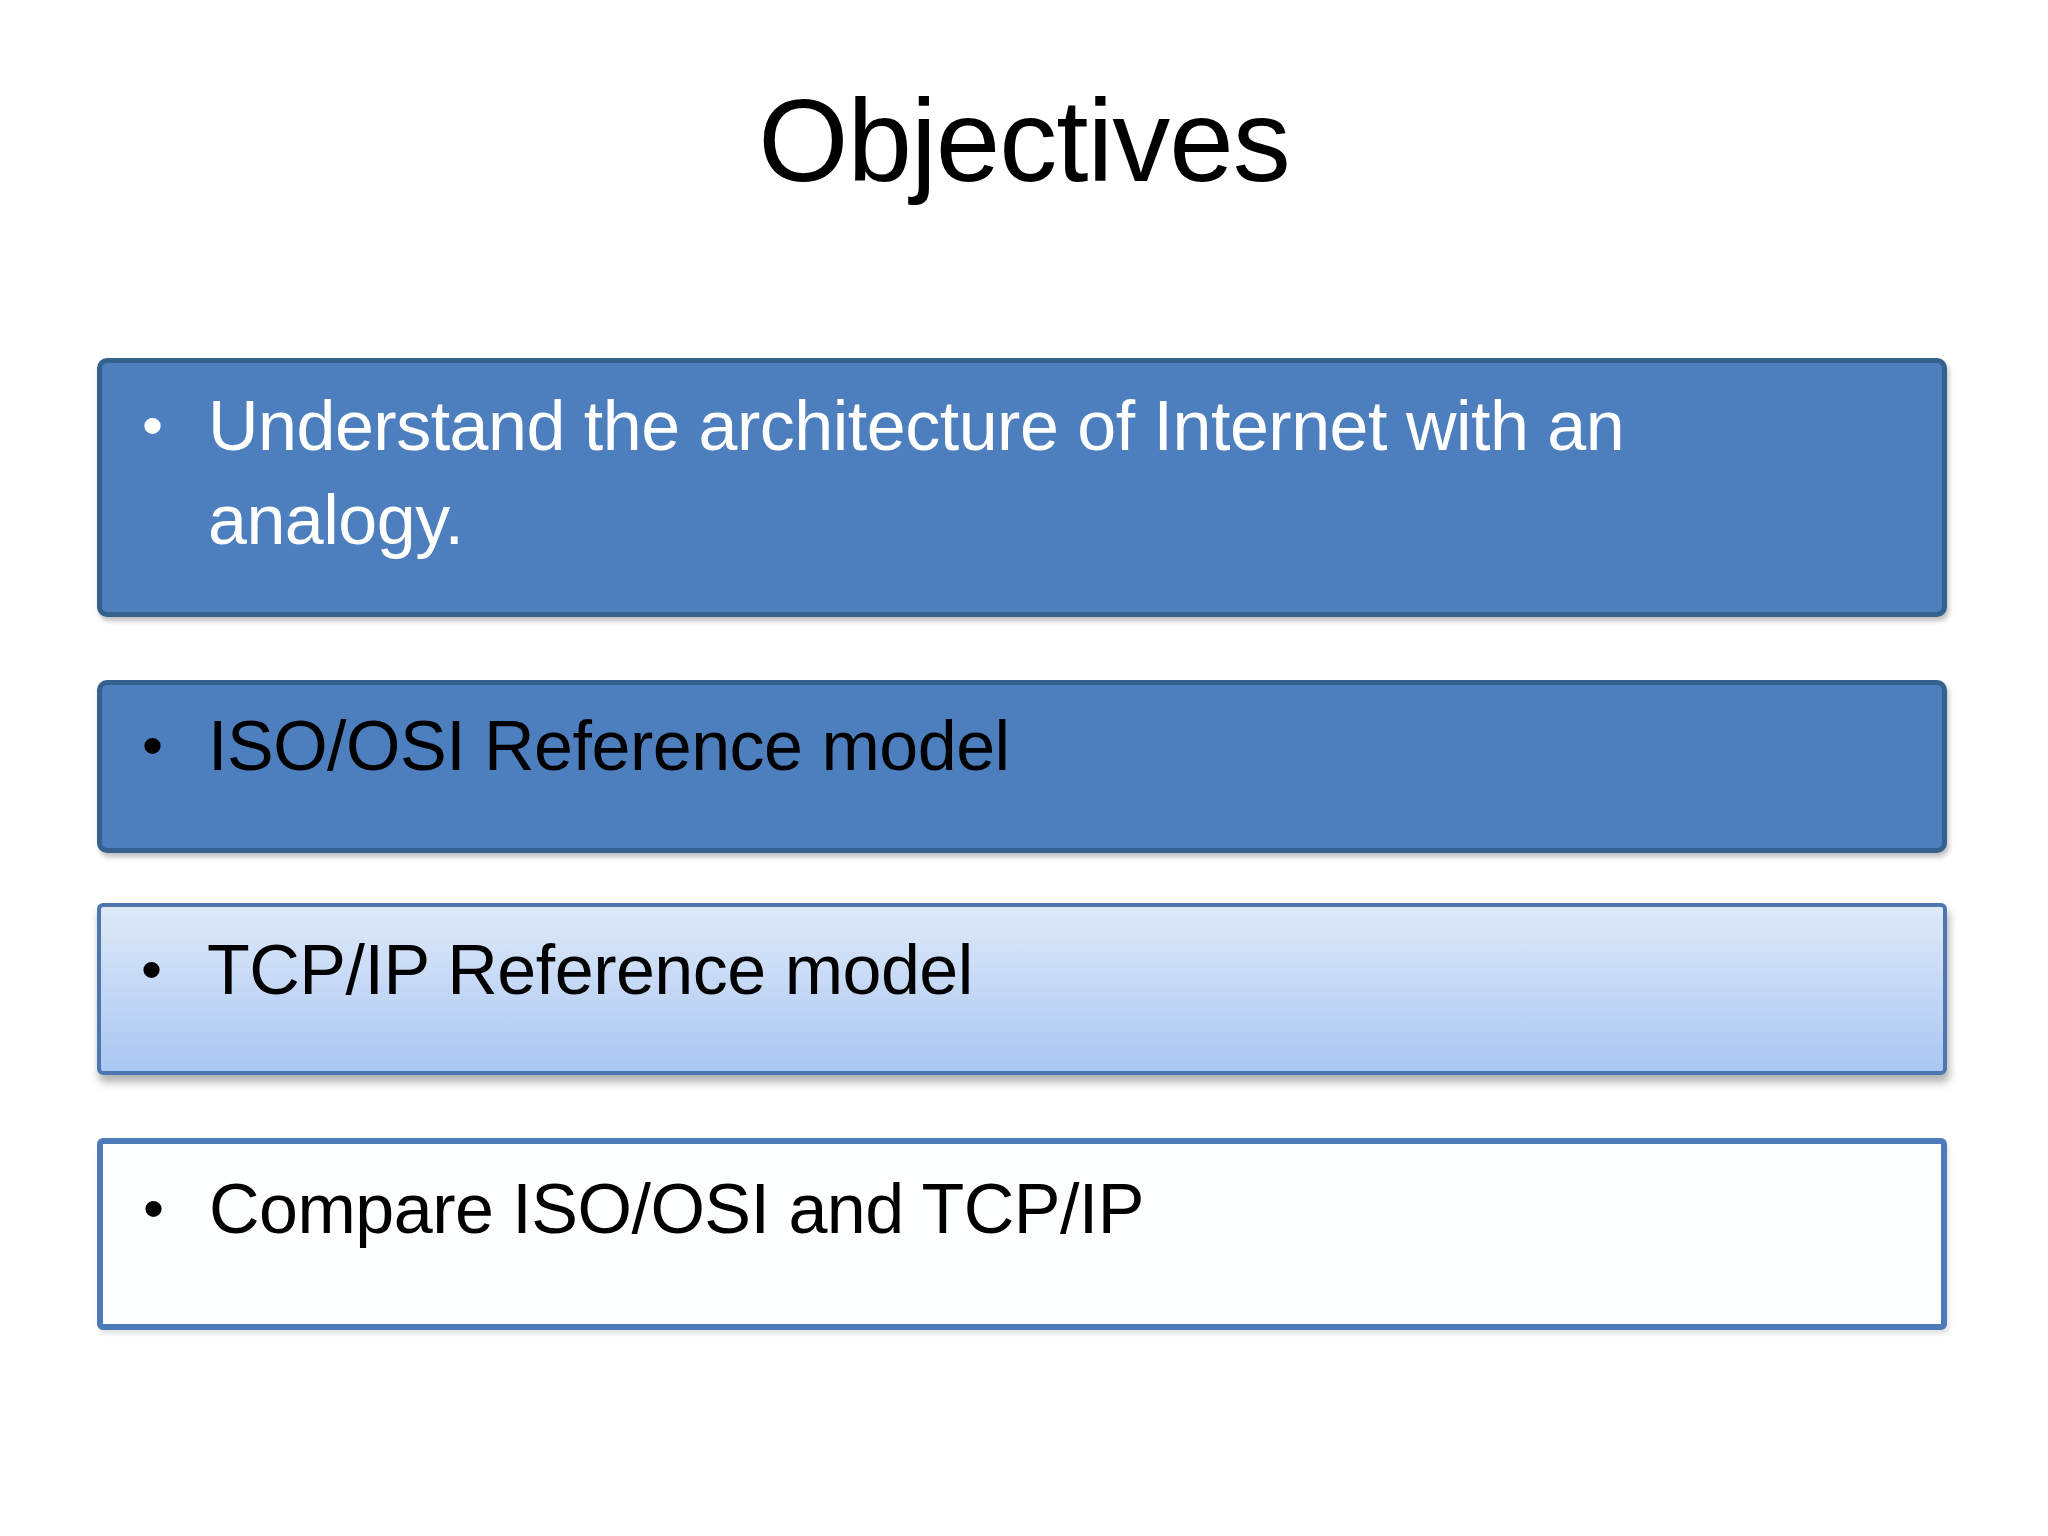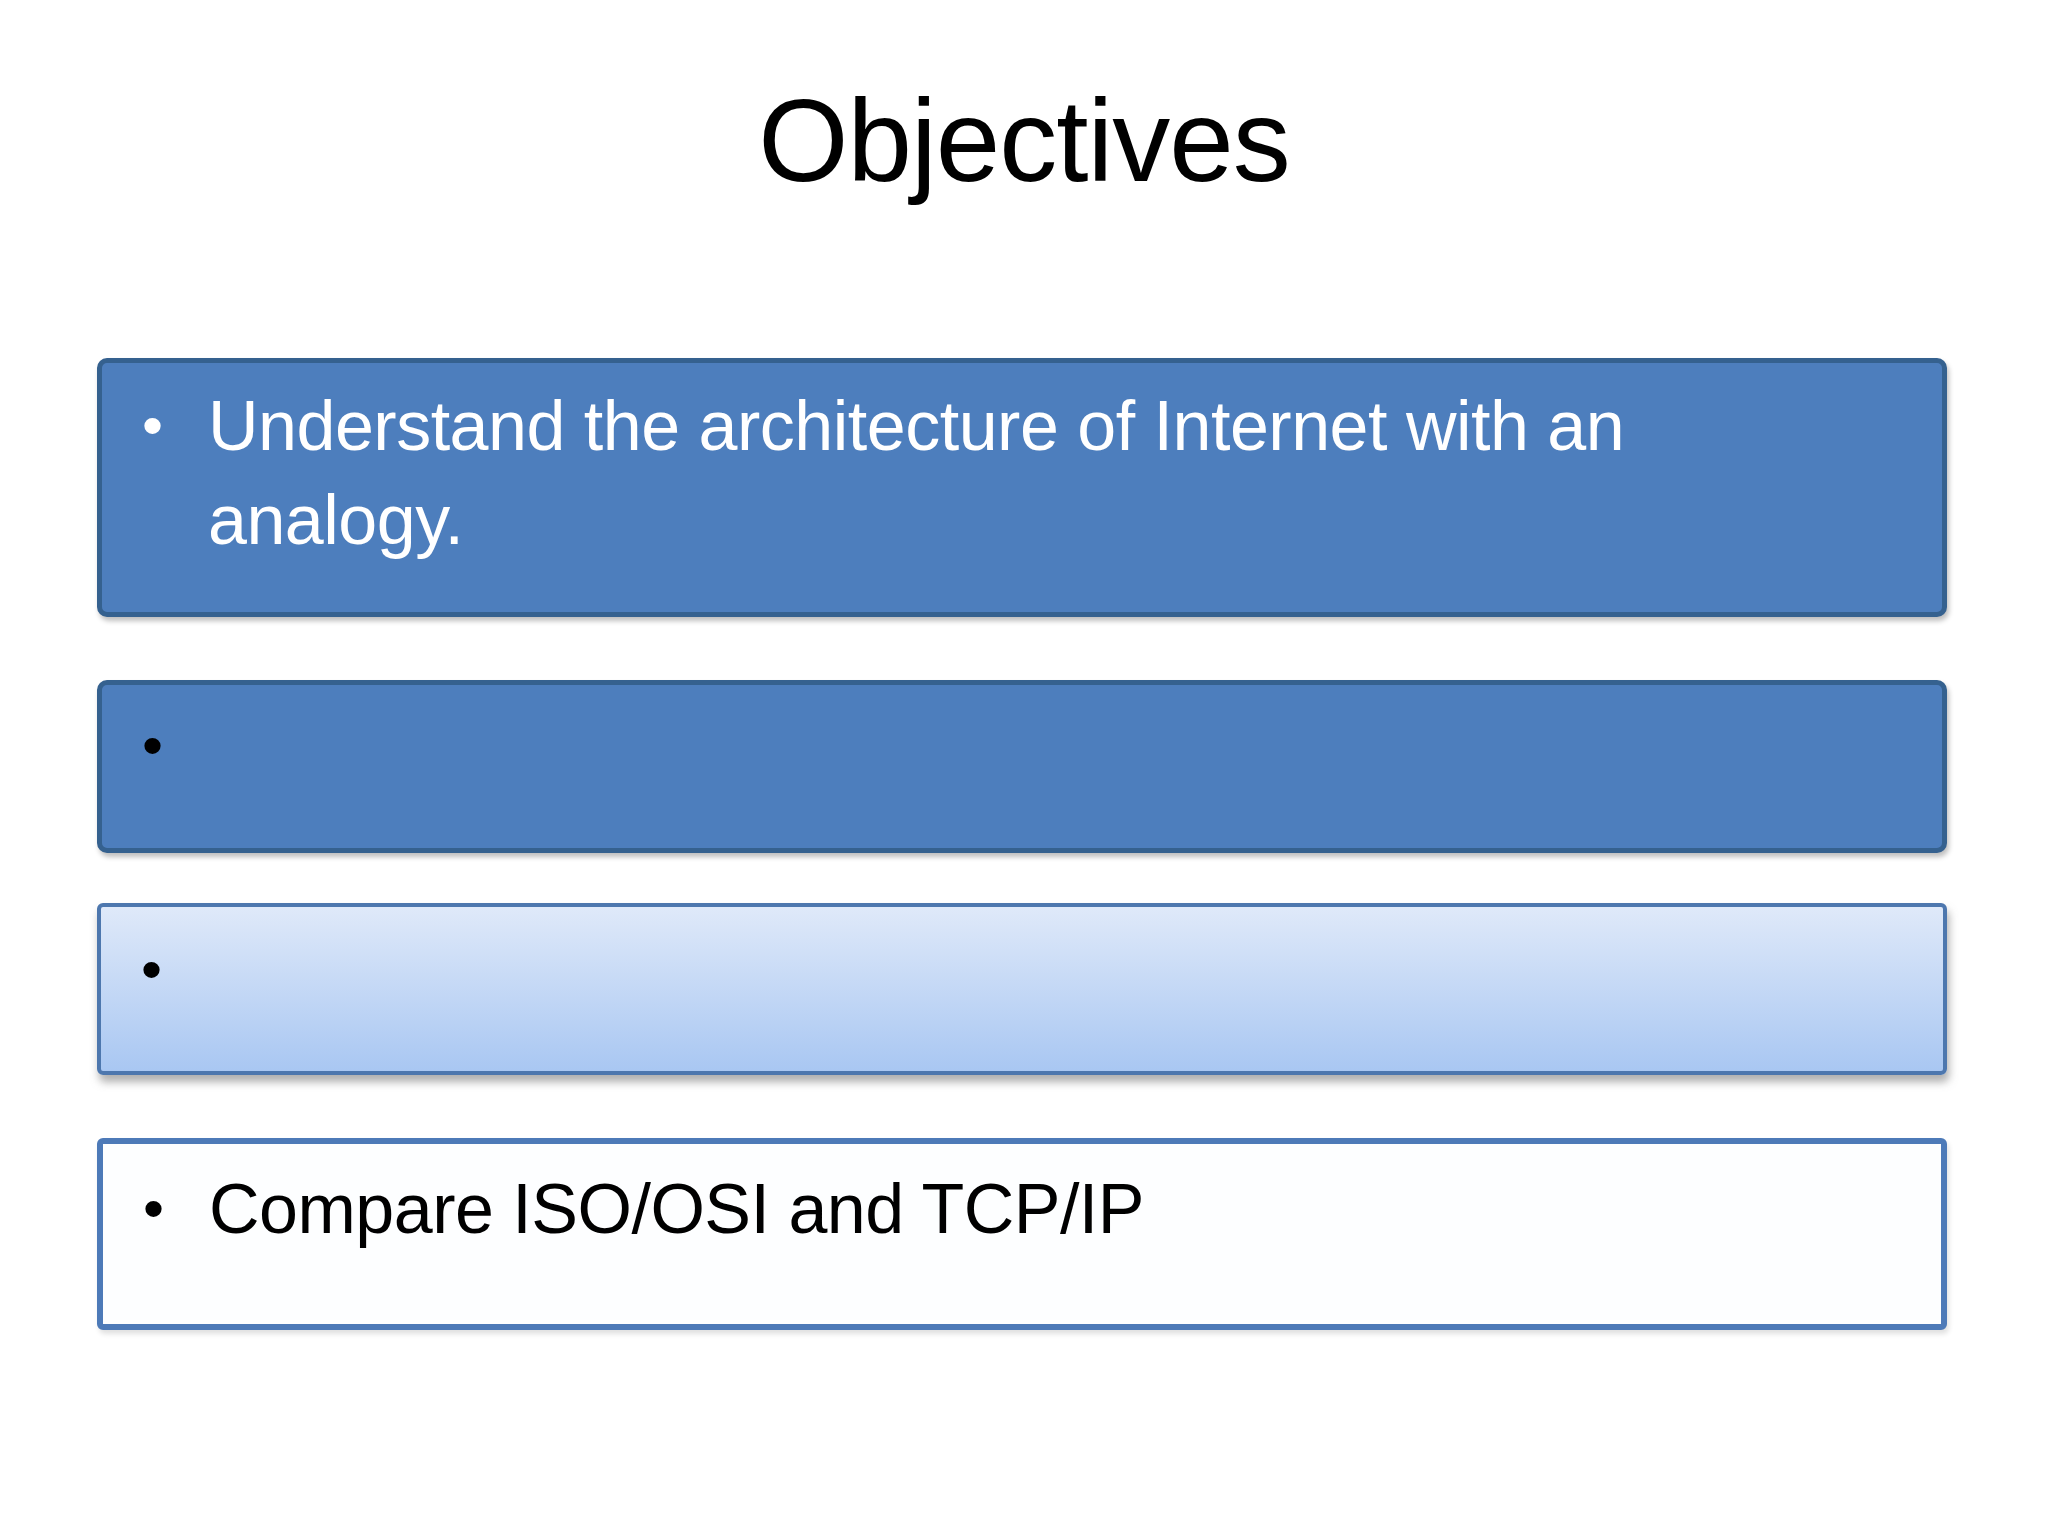--- a/index.html
+++ b/index.html
@@ -98,24 +98,26 @@
 
   <div class="title">Objectives</div>
 
   <div class="box box1">
     <span class="bullet">•</span>
     <span class="box-text">Understand the architecture of Internet with an analogy.</span>
   </div>
 
   <div class="box box2">
     <span class="bullet">•</span>
+    <span class="box-text">ISO/OSI Reference model</span>
   </div>
 
   <div class="box box3">
     <span class="bullet">•</span>
+    <span class="box-text">TCP/IP Reference model</span>
   </div>
 
   <div class="box box4">
     <span class="bullet">•</span>
     <span class="box-text">Compare ISO/OSI and TCP/IP</span>
   </div>
 
 </div>
 
 </body></html>

